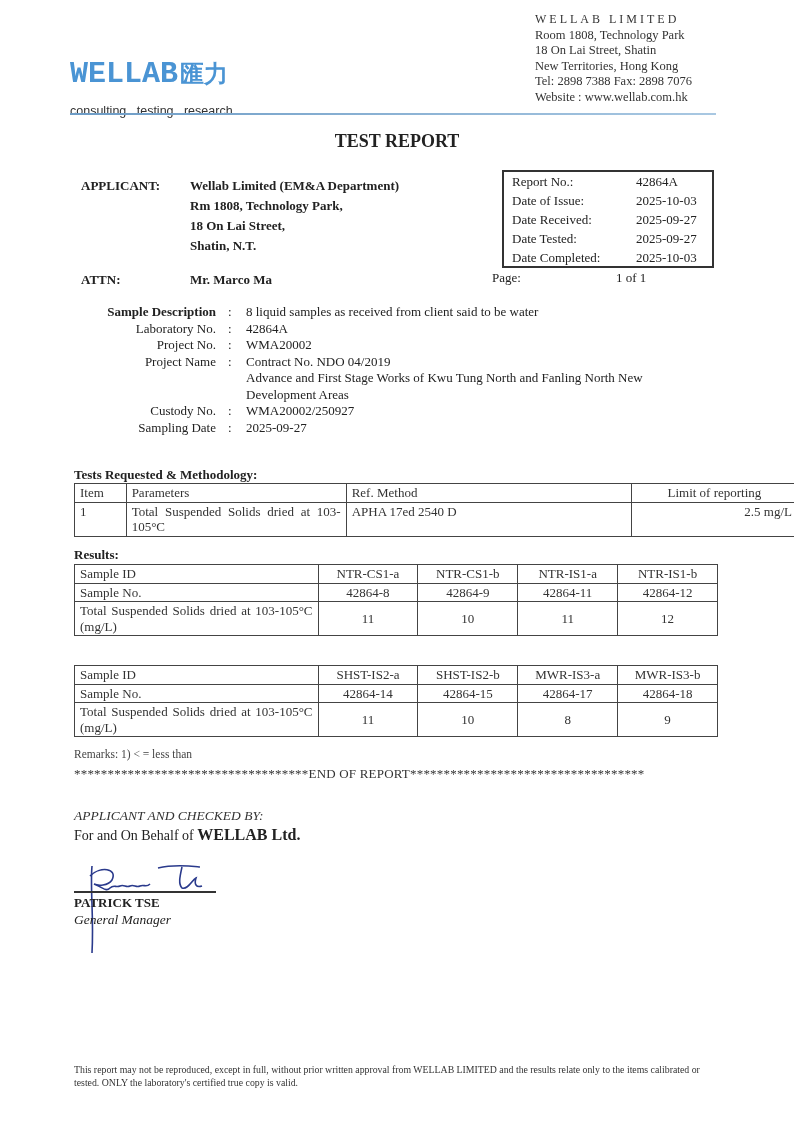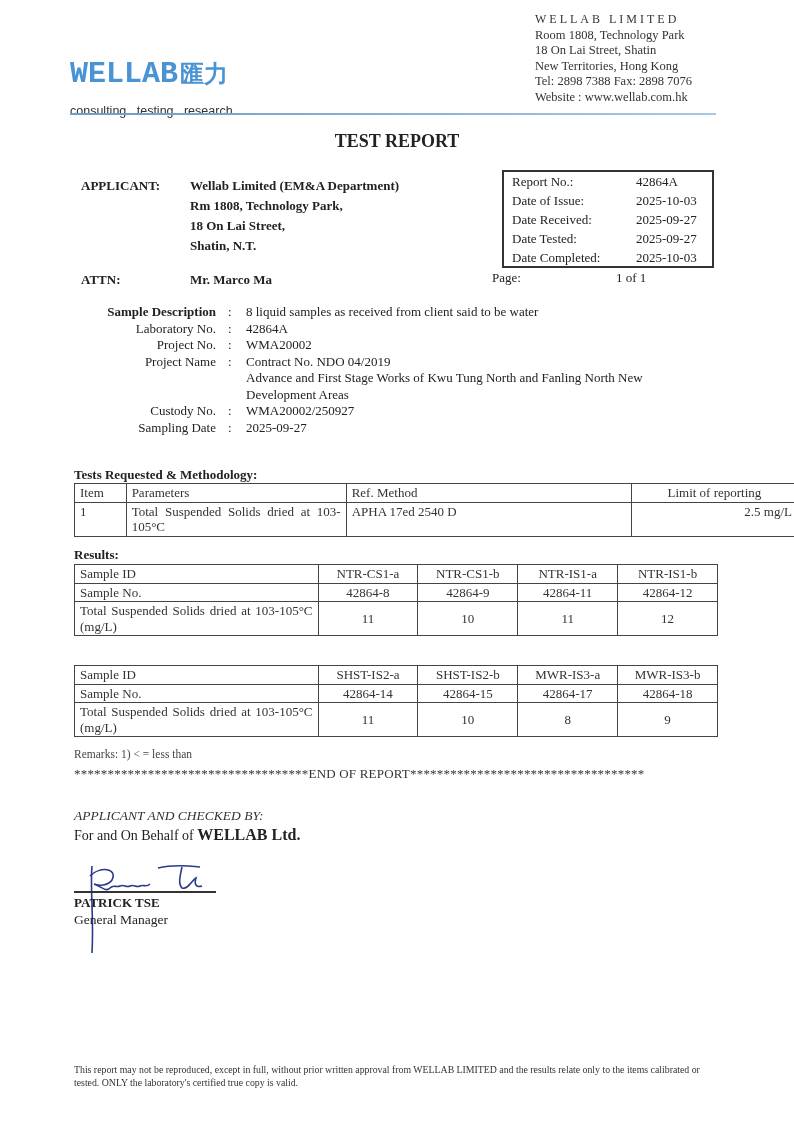--- a/index.html
+++ b/index.html
@@ -50,21 +50,21 @@
 
   .remarks { position: absolute; left: 74px; top: 748px; font-size: 11.5px; color: #444; }
   .end { position: absolute; left: 74px; top: 766px; width: 650px; font-size: 13px; letter-spacing: 0.2px; white-space: nowrap; overflow: hidden; color: #333; }
 
   .prep { position: absolute; left: 74px; top: 808px; font-style: italic; font-size: 13.5px; color: #333; }
   .behalf { position: absolute; left: 74px; top: 826px; font-size: 14px; color: #222; }
   .behalf b { font-size: 16px; }
   .sig { position: absolute; left: 70px; top: 858px; width: 160px; height: 100px; }
   .sig-line { position: absolute; left: 74px; top: 891px; width: 142px; height: 1.5px; background: #333; }
   .signer { position: absolute; left: 74px; top: 895px; font-weight: bold; font-size: 13px; }
-  .role { position: absolute; left: 74px; top: 912px; font-size: 13.5px; }
+  .role { position: absolute; left: 74px; top: 912px; font-style: italic; font-size: 13.5px; }
 
   .footer { position: absolute; left: 74px; top: 1064px; width: 650px; font-size: 9.8px; line-height: 12.5px; color: #333; }
 </style>
 </head>
 <body>
 
 <div class="logo">
   <div><span class="logo-main">WELLAB</span><span class="logo-cn">匯力</span></div>
   <div class="logo-tag">consulting . testing . research</div>
 </div>

